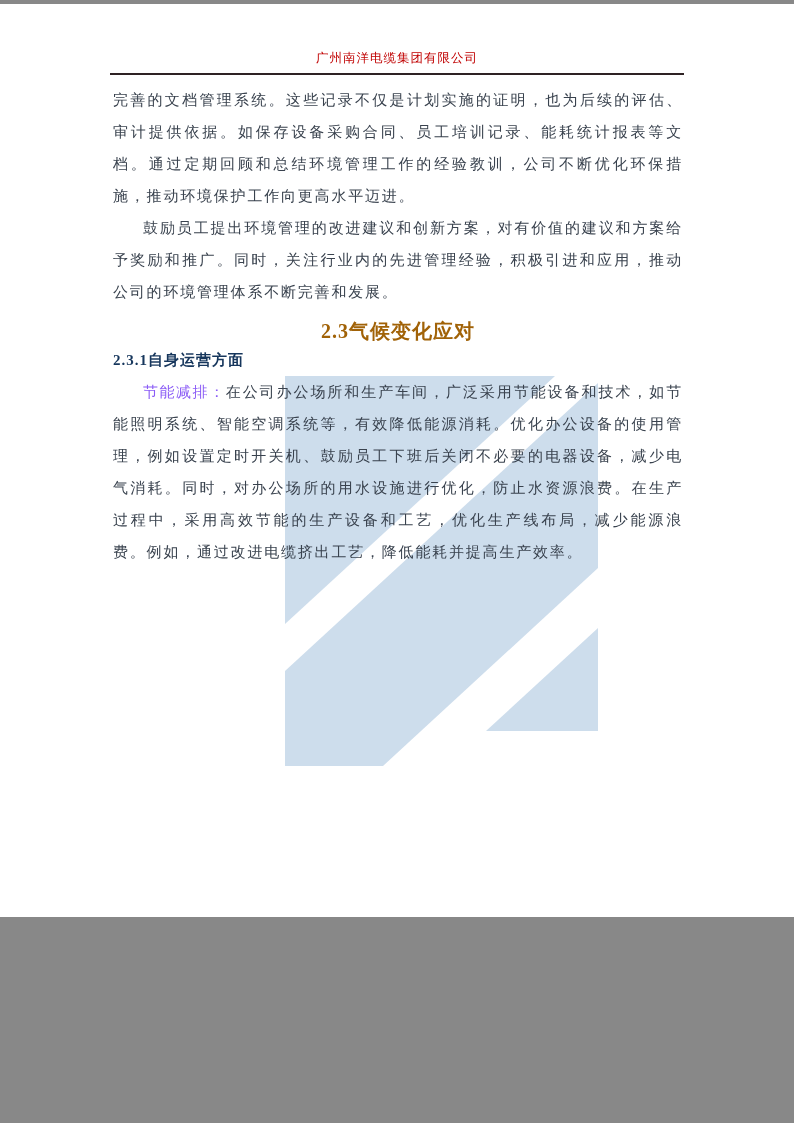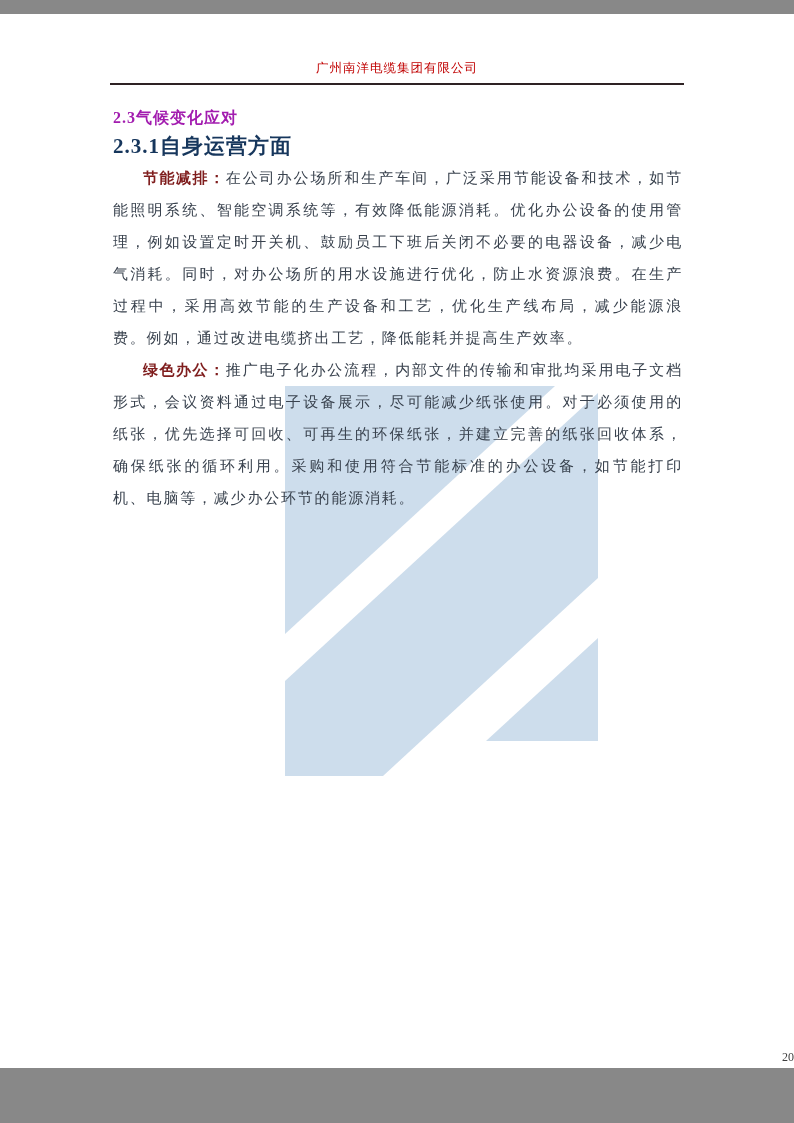--- a/index.html
+++ b/index.html
@@ -1,21 +1,21 @@
 <!DOCTYPE html>
 <html><head>
 <meta charset="utf-8">
 <style>
   * { margin: 0; padding: 0; box-sizing: border-box; }
   html, body { background: #888; }
   .page {
     position: relative;
     width: 794px;
-    height: 1054px;
-    margin: 14px auto;
+    height: 913px;
+    margin: 4px auto;
     background: #ffffff;
     overflow: hidden;
     font-family: "Liberation Serif", "DejaVu Serif", serif;
   }
   
   .doc-header {
     position: absolute;
     left: 110px;
     top: 46px;
     width: 574px;
@@ -55,35 +55,35 @@
     z-index: 2;
     font-size: 15px;
     line-height: 32px;
     letter-spacing: 1.8px;
     text-align: justify;
     color: #39424e;
   }
   .content p { margin: 0; }
   p.indent { text-indent: 2em; }
   .measure-label {
-    font-weight: bold;
-    color: #7f1d1d;
+    font-weight: normal;
+    color: #8b5cf6;
     letter-spacing: 1.4px;
   }
   h1.sec {
-    font-size: 16px;
+    font-size: 20px;
     font-weight: bold;
-    color: #a21caf;
+    color: #a16207;
     letter-spacing: 1px;
     line-height: 23px;
     margin: 12px 0 6px 0;
-    text-align: left;
+    text-align: center;
   }
   h2.subsec {
-    font-size: 21px;
+    font-size: 15px;
     font-weight: bold;
     color: #16365c;
     letter-spacing: 1px;
     line-height: 23px;
     margin: 0 0 4px 0;
     text-align: left;
   }
   
   .doc-footer {
     position: absolute;
@@ -111,29 +111,30 @@
       <polygon points="0,0 270,0 222,44 0,44" fill="#cdddec"></polygon>
       <polygon points="0,44 222,44 0,248" fill="#cdddec"></polygon>
       <polygon points="0,295 313,7 313,192 98,390 0,390" fill="#cdddec"></polygon>
       <polygon points="201,355 313,252 313,355" fill="#cdddec"></polygon>
     </svg>
   </div>
   <div class="watermark-fragment"></div>
 
   <div class="content">
 
+    <p>完善的文档管理系统。这些记录不仅是计划实施的证明，也为后续的评估、审计提供依据。如保存设备采购合同、员工培训记录、能耗统计报表等文档。通过定期回顾和总结环境管理工作的经验教训，公司不断优化环保措施，推动环境保护工作向更高水平迈进。</p>
 
+    <p class="indent">鼓励员工提出环境管理的改进建议和创新方案，对有价值的建议和方案给予奖励和推广。同时，关注行业内的先进管理经验，积极引进和应用，推动公司的环境管理体系不断完善和发展。</p>
 
     <h1 class="sec">2.3气候变化应对</h1>
 
     <h2 class="subsec">2.3.1自身运营方面</h2>
 
     <p class="indent"><span class="measure-label">节能减排：</span><span>在公司办公场所和生产车间，广泛采用节能设备和技术，如节能照明系统、智能空调系统等，有效降低能源消耗。优化办公设备的使用管理，例如设置定时开关机、鼓励员工下班后关闭不必要的电器设备，减少电气消耗。同时，对办公场所的用水设施进行优化，防止水资源浪费。在生产过程中，采用高效节能的生产设备和工艺，优化生产线布局，减少能源浪费。例如，通过改进电缆挤出工艺，降低能耗并提高生产效率。</span></p>
 
-    <p class="indent"><span class="measure-label">绿色办公：</span><span>推广电子化办公流程，内部文件的传输和审批均采用电子文档形式，会议资料通过电子设备展示，尽可能减少纸张使用。对于必须使用的纸张，优先选择可回收、可再生的环保纸张，并建立完善的纸张回收体系，确保纸张的循环利用。采购和使用符合节能标准的办公设备，如节能打印机、电脑等，减少办公环节的能源消耗。</span></p>
 
 
 
 
   </div>
 
   <div class="doc-footer">
     <span>20</span>
   </div>
 

